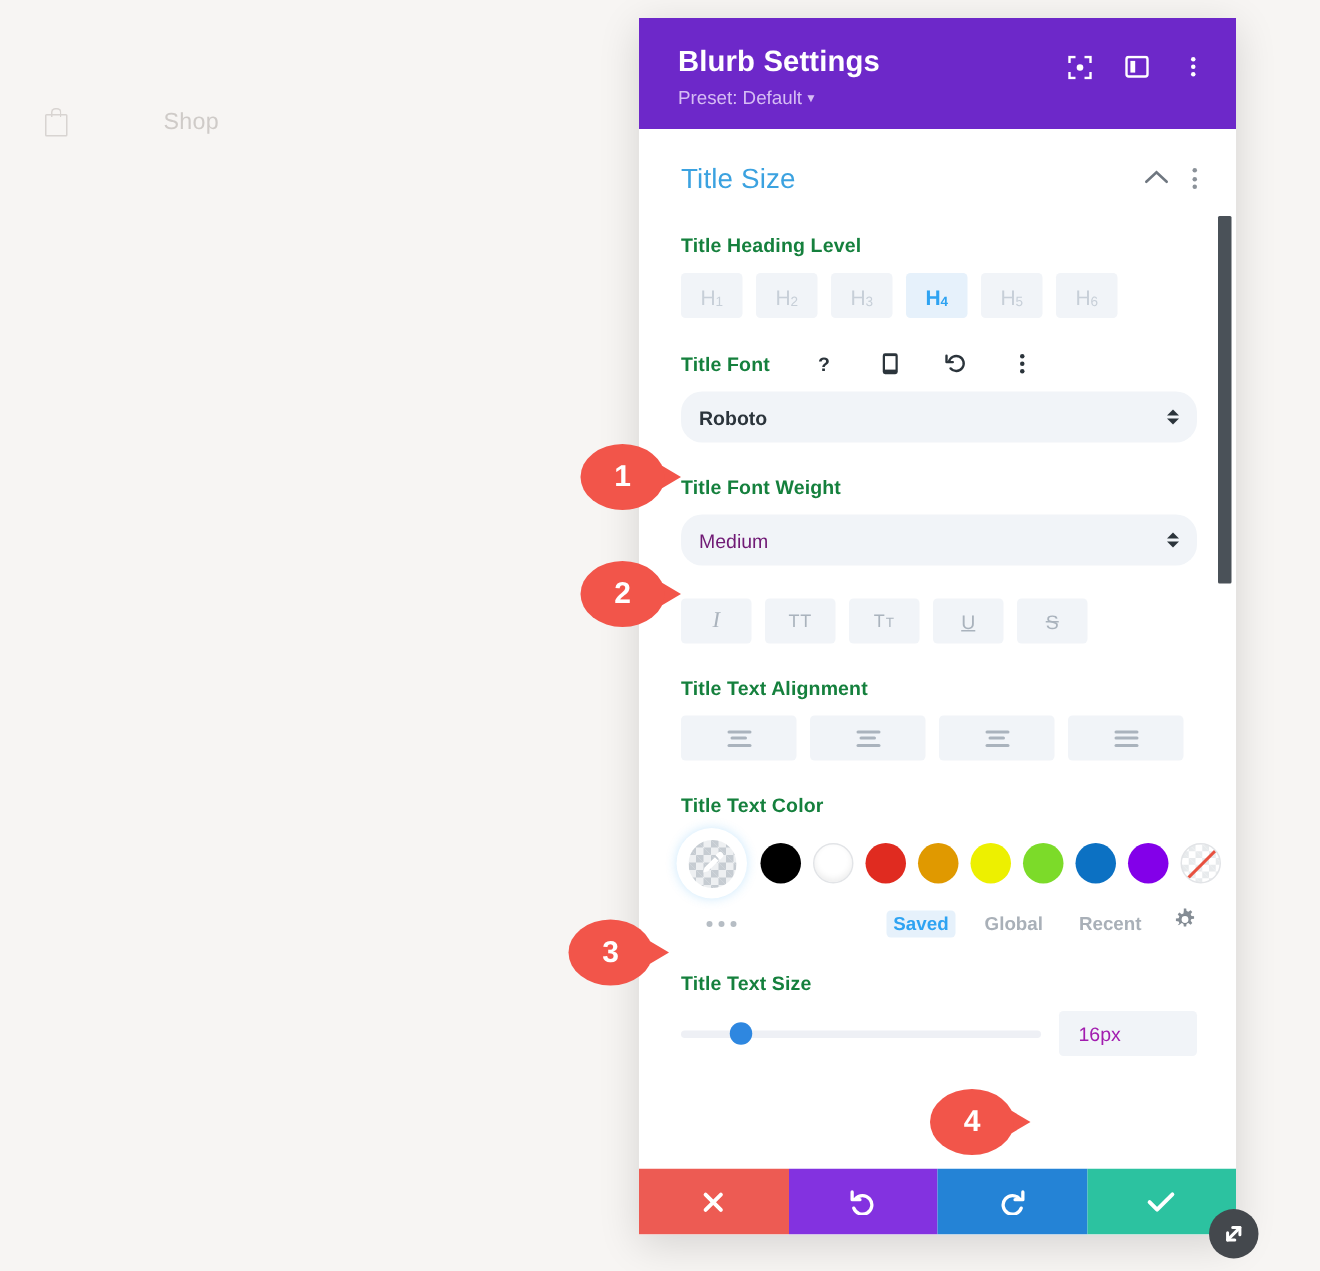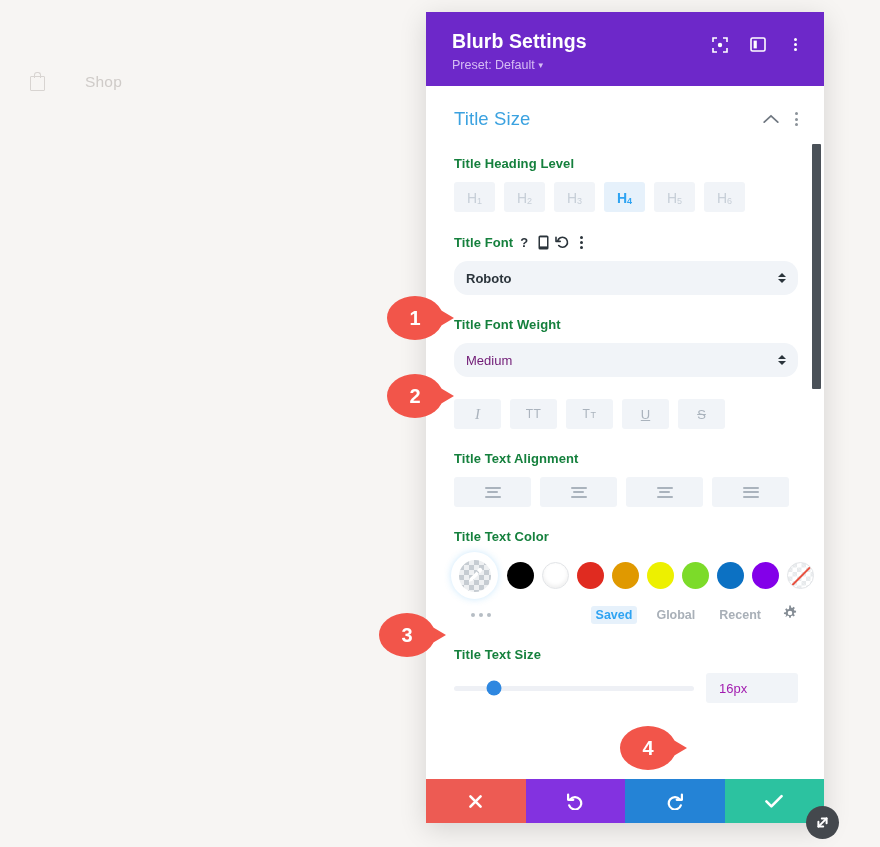--- a/index.html
+++ b/index.html
@@ -5,21 +5,21 @@
   * { box-sizing: border-box; margin: 0; padding: 0; }
   html, body {
     width: 880px; height: 847px;
     background: #f7f5f3;
     font-family: "Liberation Sans", sans-serif;
     overflow: hidden;
   }
 
   
   #bg-page { position: absolute; inset: 0; background: #f7f5f3; }
-  #bg-nav { position: absolute; left: 30px; top: 72px; display: flex; align-items: center; gap: 40px; }
+  #bg-nav { position: absolute; left: 30px; top: 72px; display: flex; align-items: center; gap: 64px; }
   #bg-nav .bag { width: 15px; height: 19px; position: relative; }
   #bg-nav .bag .body {
     position: absolute; left: 0; top: 4px; width: 15px; height: 15px;
     border: 1.4px solid #d8d4d1; border-radius: 1px;
   }
   #bg-nav .bag .handle {
     position: absolute; left: 4.2px; top: 0px; width: 6.5px; height: 6px;
     border: 1.4px solid #d8d4d1; border-bottom: none; border-radius: 3px 3px 0 0;
   }
   #bg-nav .shop-label { color: #cfcbc8; font-size: 15.5px; letter-spacing: .2px; }
@@ -58,21 +58,21 @@
   .m-scroll { position: absolute; inset: 0; padding: 22px 26px 0 28px; overflow: hidden; }
 
   .sec-head { display: flex; align-items: center; margin-bottom: 26px; }
   .sec-title { color: #3ba2e0; font-size: 18.5px; flex: 1; letter-spacing: .1px; }
   .sec-chevron { margin-right: 16px; cursor: pointer; }
   .sec-dots { cursor: pointer; }
   .dots-v.gray i { background: #8b9299; }
 
   .field { margin-bottom: 22px; }
   .flabel { font-size: 13px; font-weight: bold; color: #15803d; margin-bottom: 11px; letter-spacing: .1px; }
-  .flabel-row { display: flex; align-items: center; gap: 3px; margin-bottom: 11px; }
+  .flabel-row { display: flex; align-items: center; gap: 28px; margin-bottom: 11px; }
   .flabel-row .flabel { margin-bottom: 0; }
   .mini-ic {
     width: 16px; height: 16px; display: flex; align-items: center; justify-content: center;
     color: #2b343b; font-size: 13px; font-weight: bold; cursor: pointer;
   }
 
   
   .btn-row { display: flex; gap: 9px; }
   .hbtn {
     width: 41px; height: 30px; background: #f1f4f8; border-radius: 3px;

